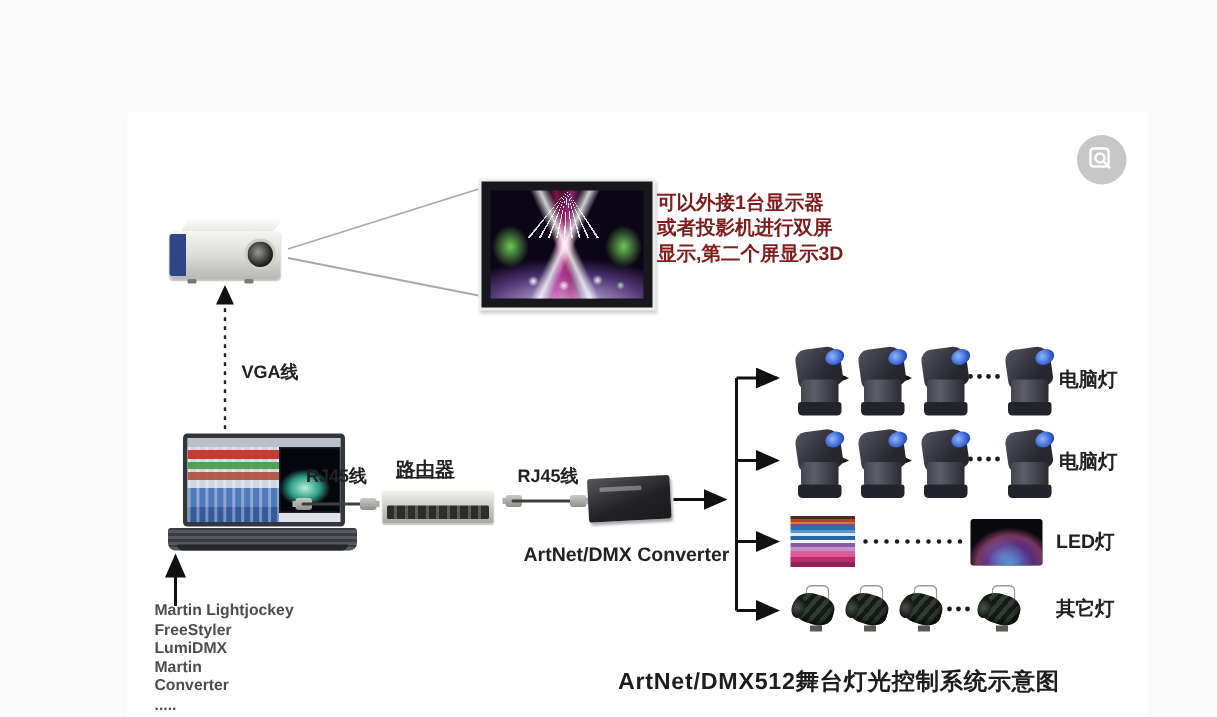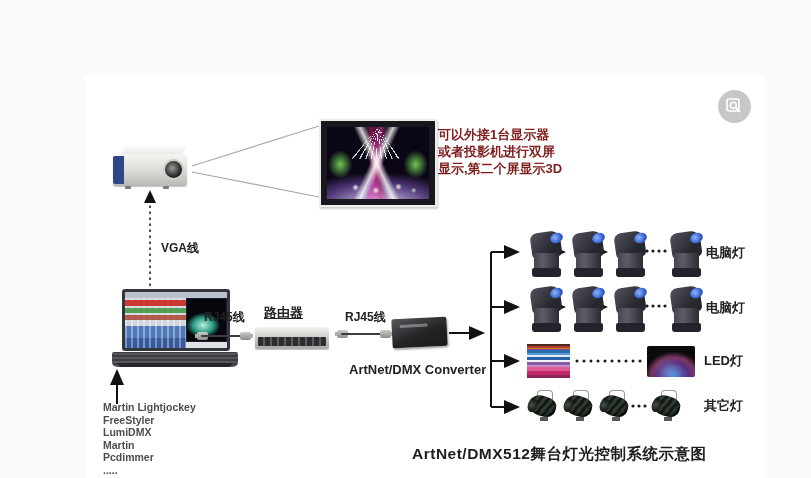--- a/index.html
+++ b/index.html
@@ -221,21 +221,21 @@
     </div>
   </div>
   <div class="lap-body"></div>
 </div>
 
 <div class="abs software">
   <div>Martin Lightjockey</div>
   <div>FreeStyler</div>
   <div>LumiDMX</div>
   <div>Martin</div>
-  <div>Pcdimmer</div>
+  <div>Converter</div>
   <div>.....</div>
 </div>
 
 <div class="abs lbl lbl-12" style="left:204px;top:309px;">RJ45线</div>
 <div class="abs cable cable1">
   <div class="tip l"></div>
     <div class="plug l"></div>
   <div class="wire"></div>
   <div class="plug r"></div>
     <div class="tip r"></div>

